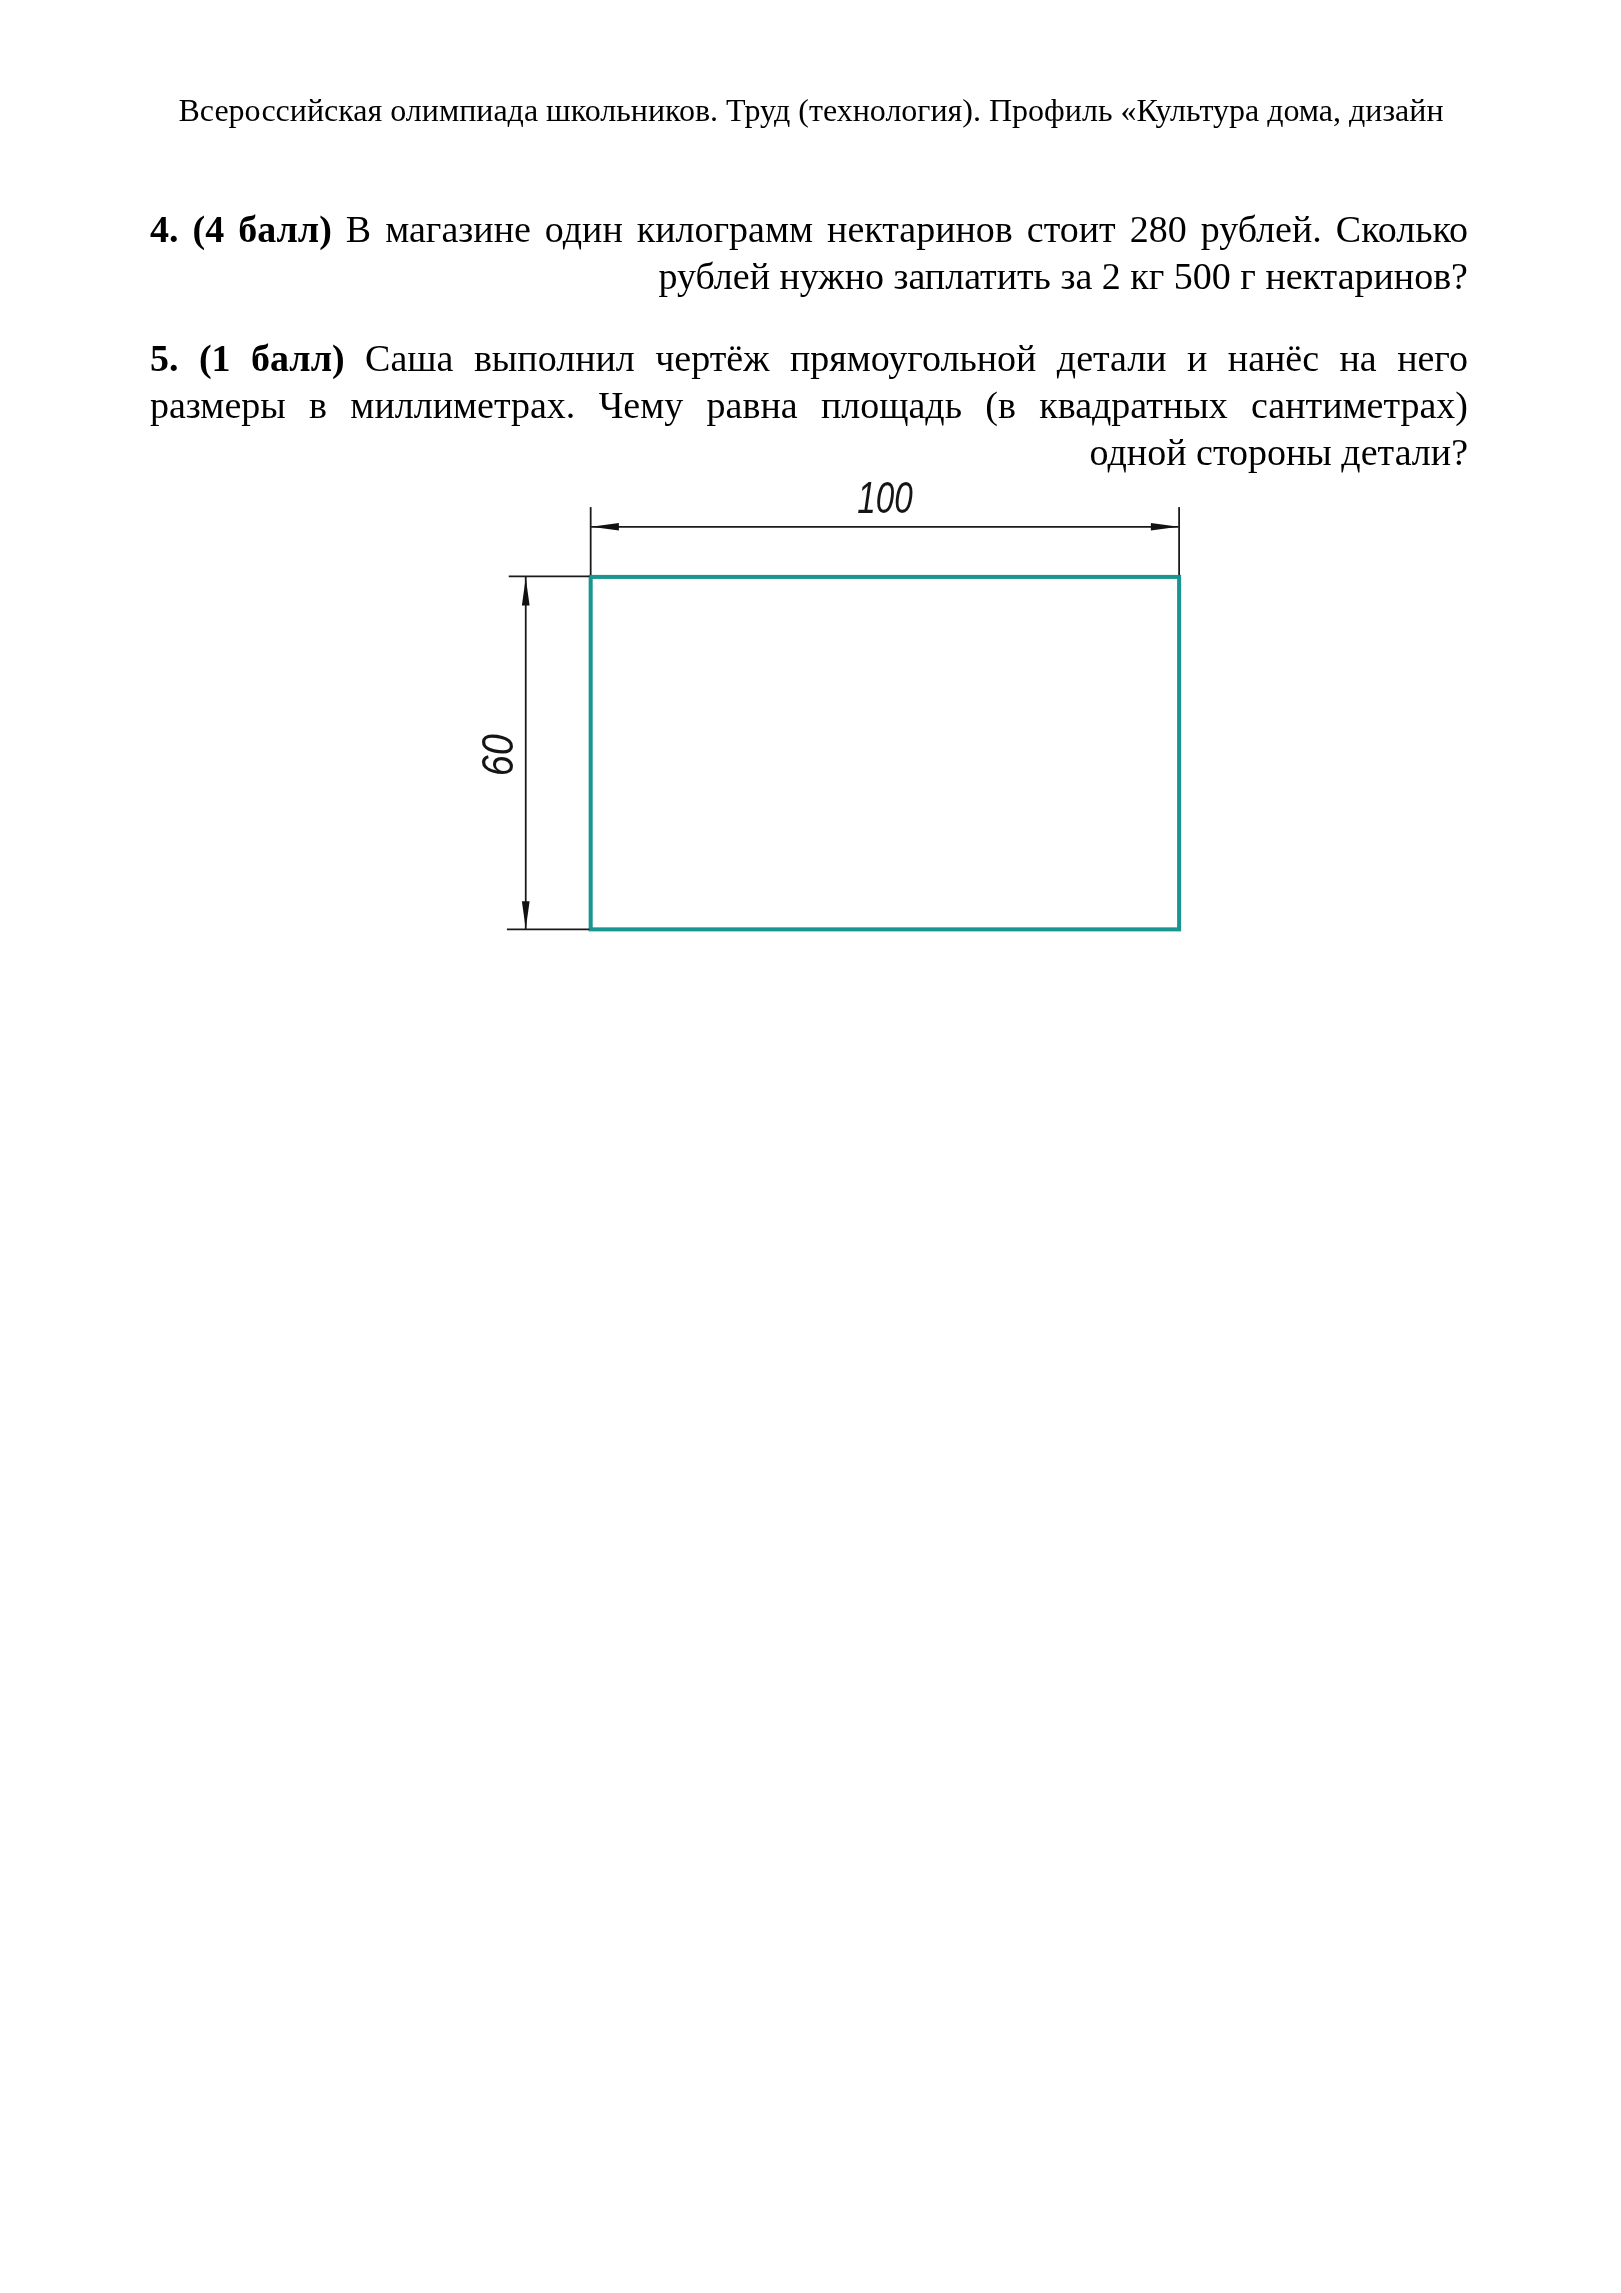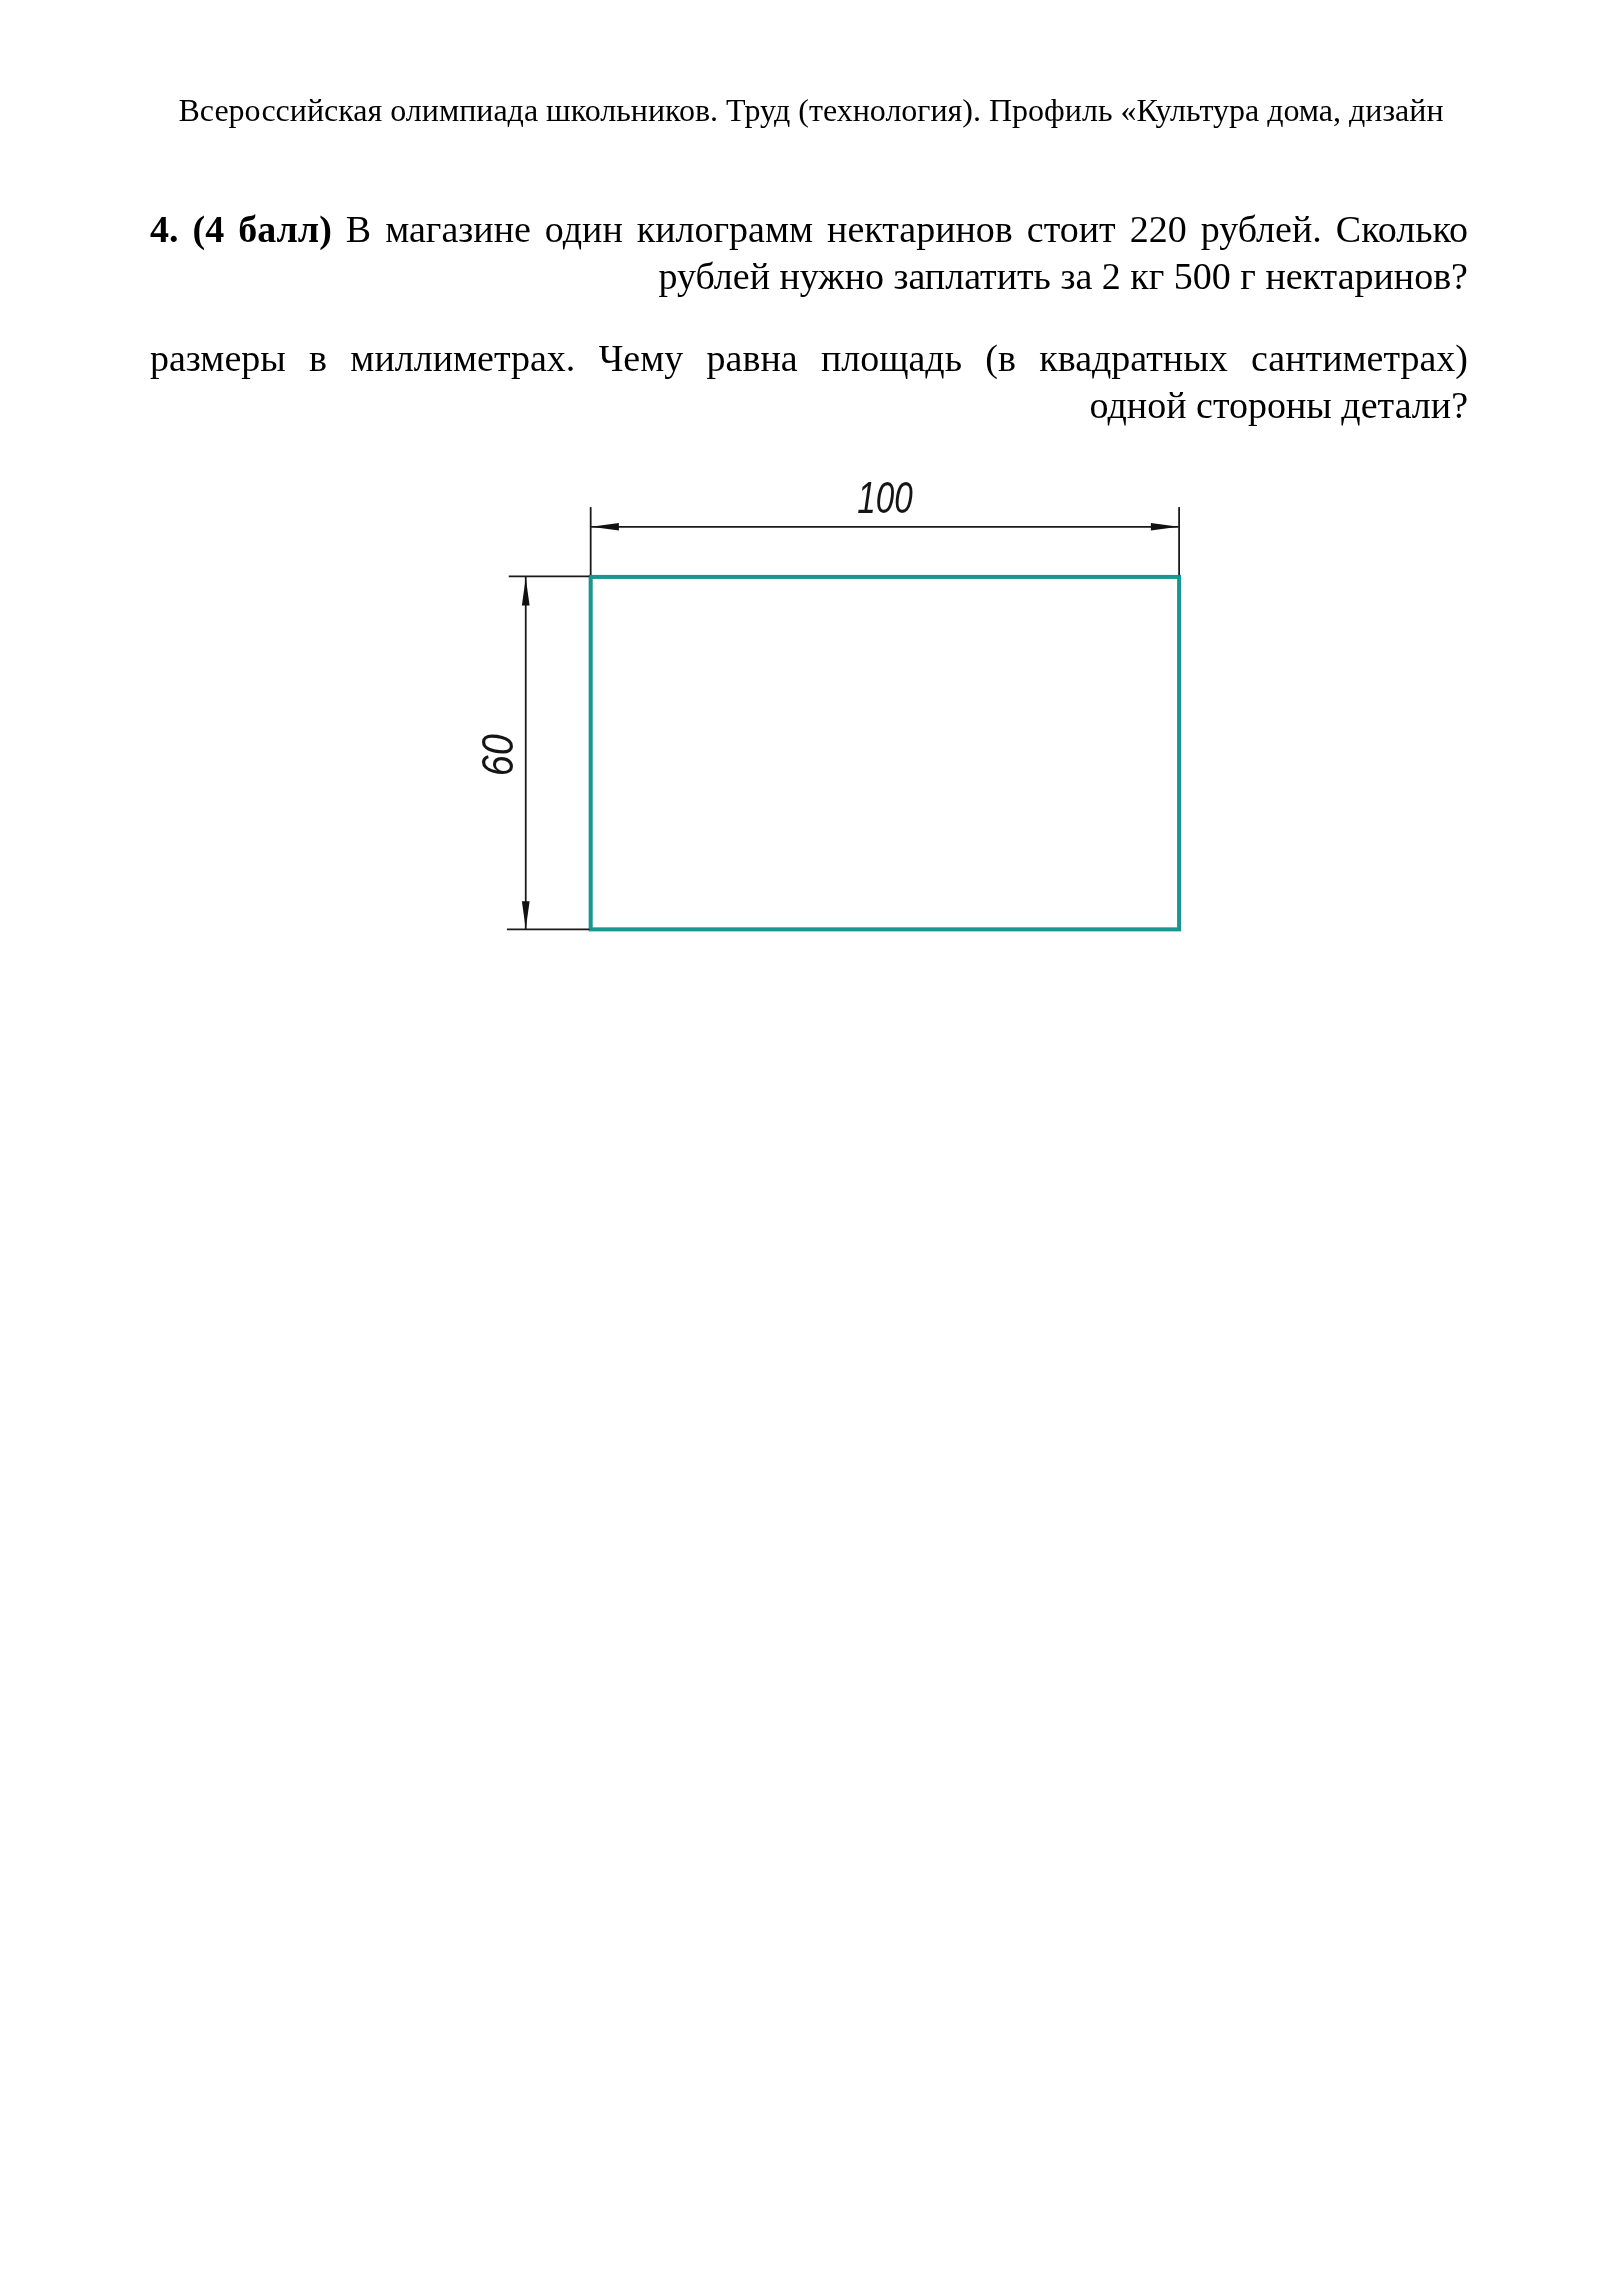--- a/index.html
+++ b/index.html
@@ -71,25 +71,26 @@
 </head>
 <body>
 
 <div class="page">
 
   <header class="doc-header">
     <div>Всероссийская олимпиада школьников. Труд (технология). Профиль «Культура дома, дизайн</div>
   </header>
 
   <section class="question q4">
-    <div class="q-line"><span class="bold">4. (4 балл)</span><span> В магазине один килограмм нектаринов стоит 220 рублей. Сколько</span></div>
+    <div class="q-line"><span class="bold">4. (4 балл)</span><span> В магазине один килограмм нектаринов стоит 280 рублей. Сколько</span></div>
     <div class="q-line last-line">рублей нужно заплатить за 2 кг 500 г нектаринов?</div>
   </section>
 
   <section class="question q5">
+    <div class="q-line"><span class="bold">5. (1 балл)</span><span> Саша выполнил чертёж прямоугольной детали и нанёс на него</span></div>
     <div class="q-line">размеры в миллиметрах. Чему равна площадь (в квадратных сантиметрах)</div>
     <div class="q-line last-line">одной стороны детали?</div>
   </section>
 
   <svg class="drawing-svg" viewBox="0 0 1811 2561" aria-hidden="true">
 
     <rect x="659.5" y="644" width="657" height="393.5" fill="none" stroke-width="4.5" stroke="#18968f"></rect>
 
     <g stroke-width="2" fill="none" stroke="#1a1a1a">
       <line x1="659.5" y1="566" x2="659.5" y2="642"></line>

